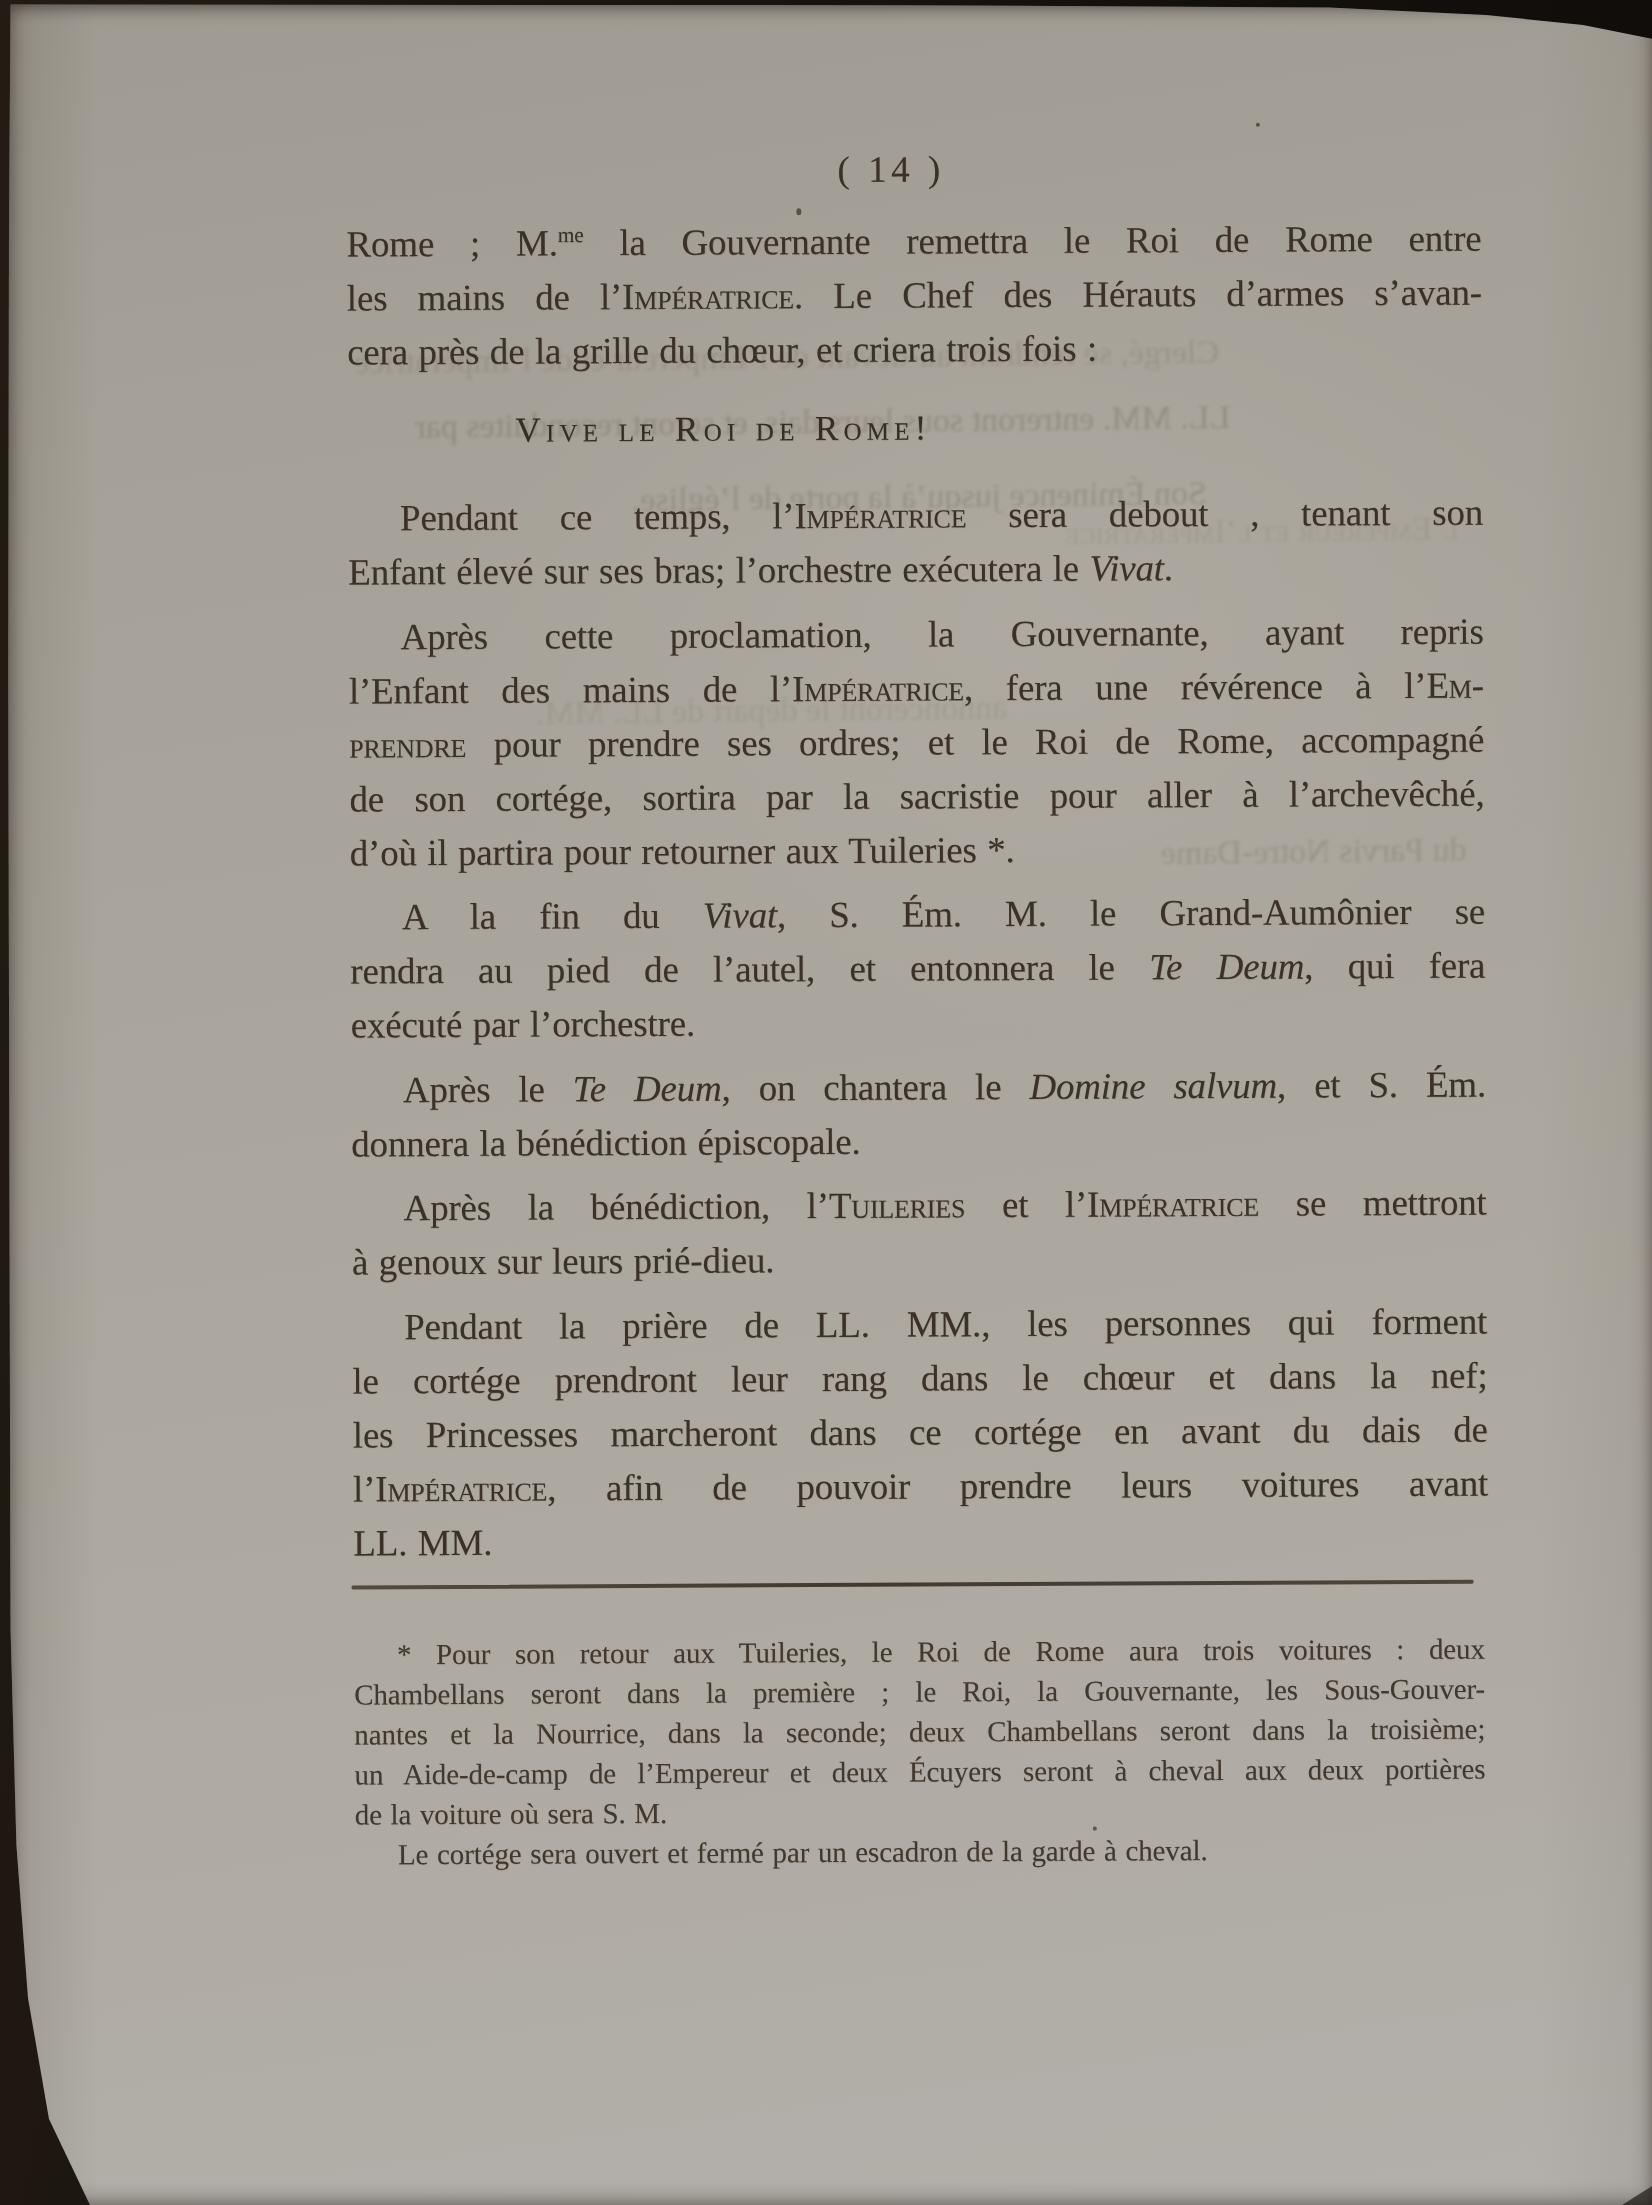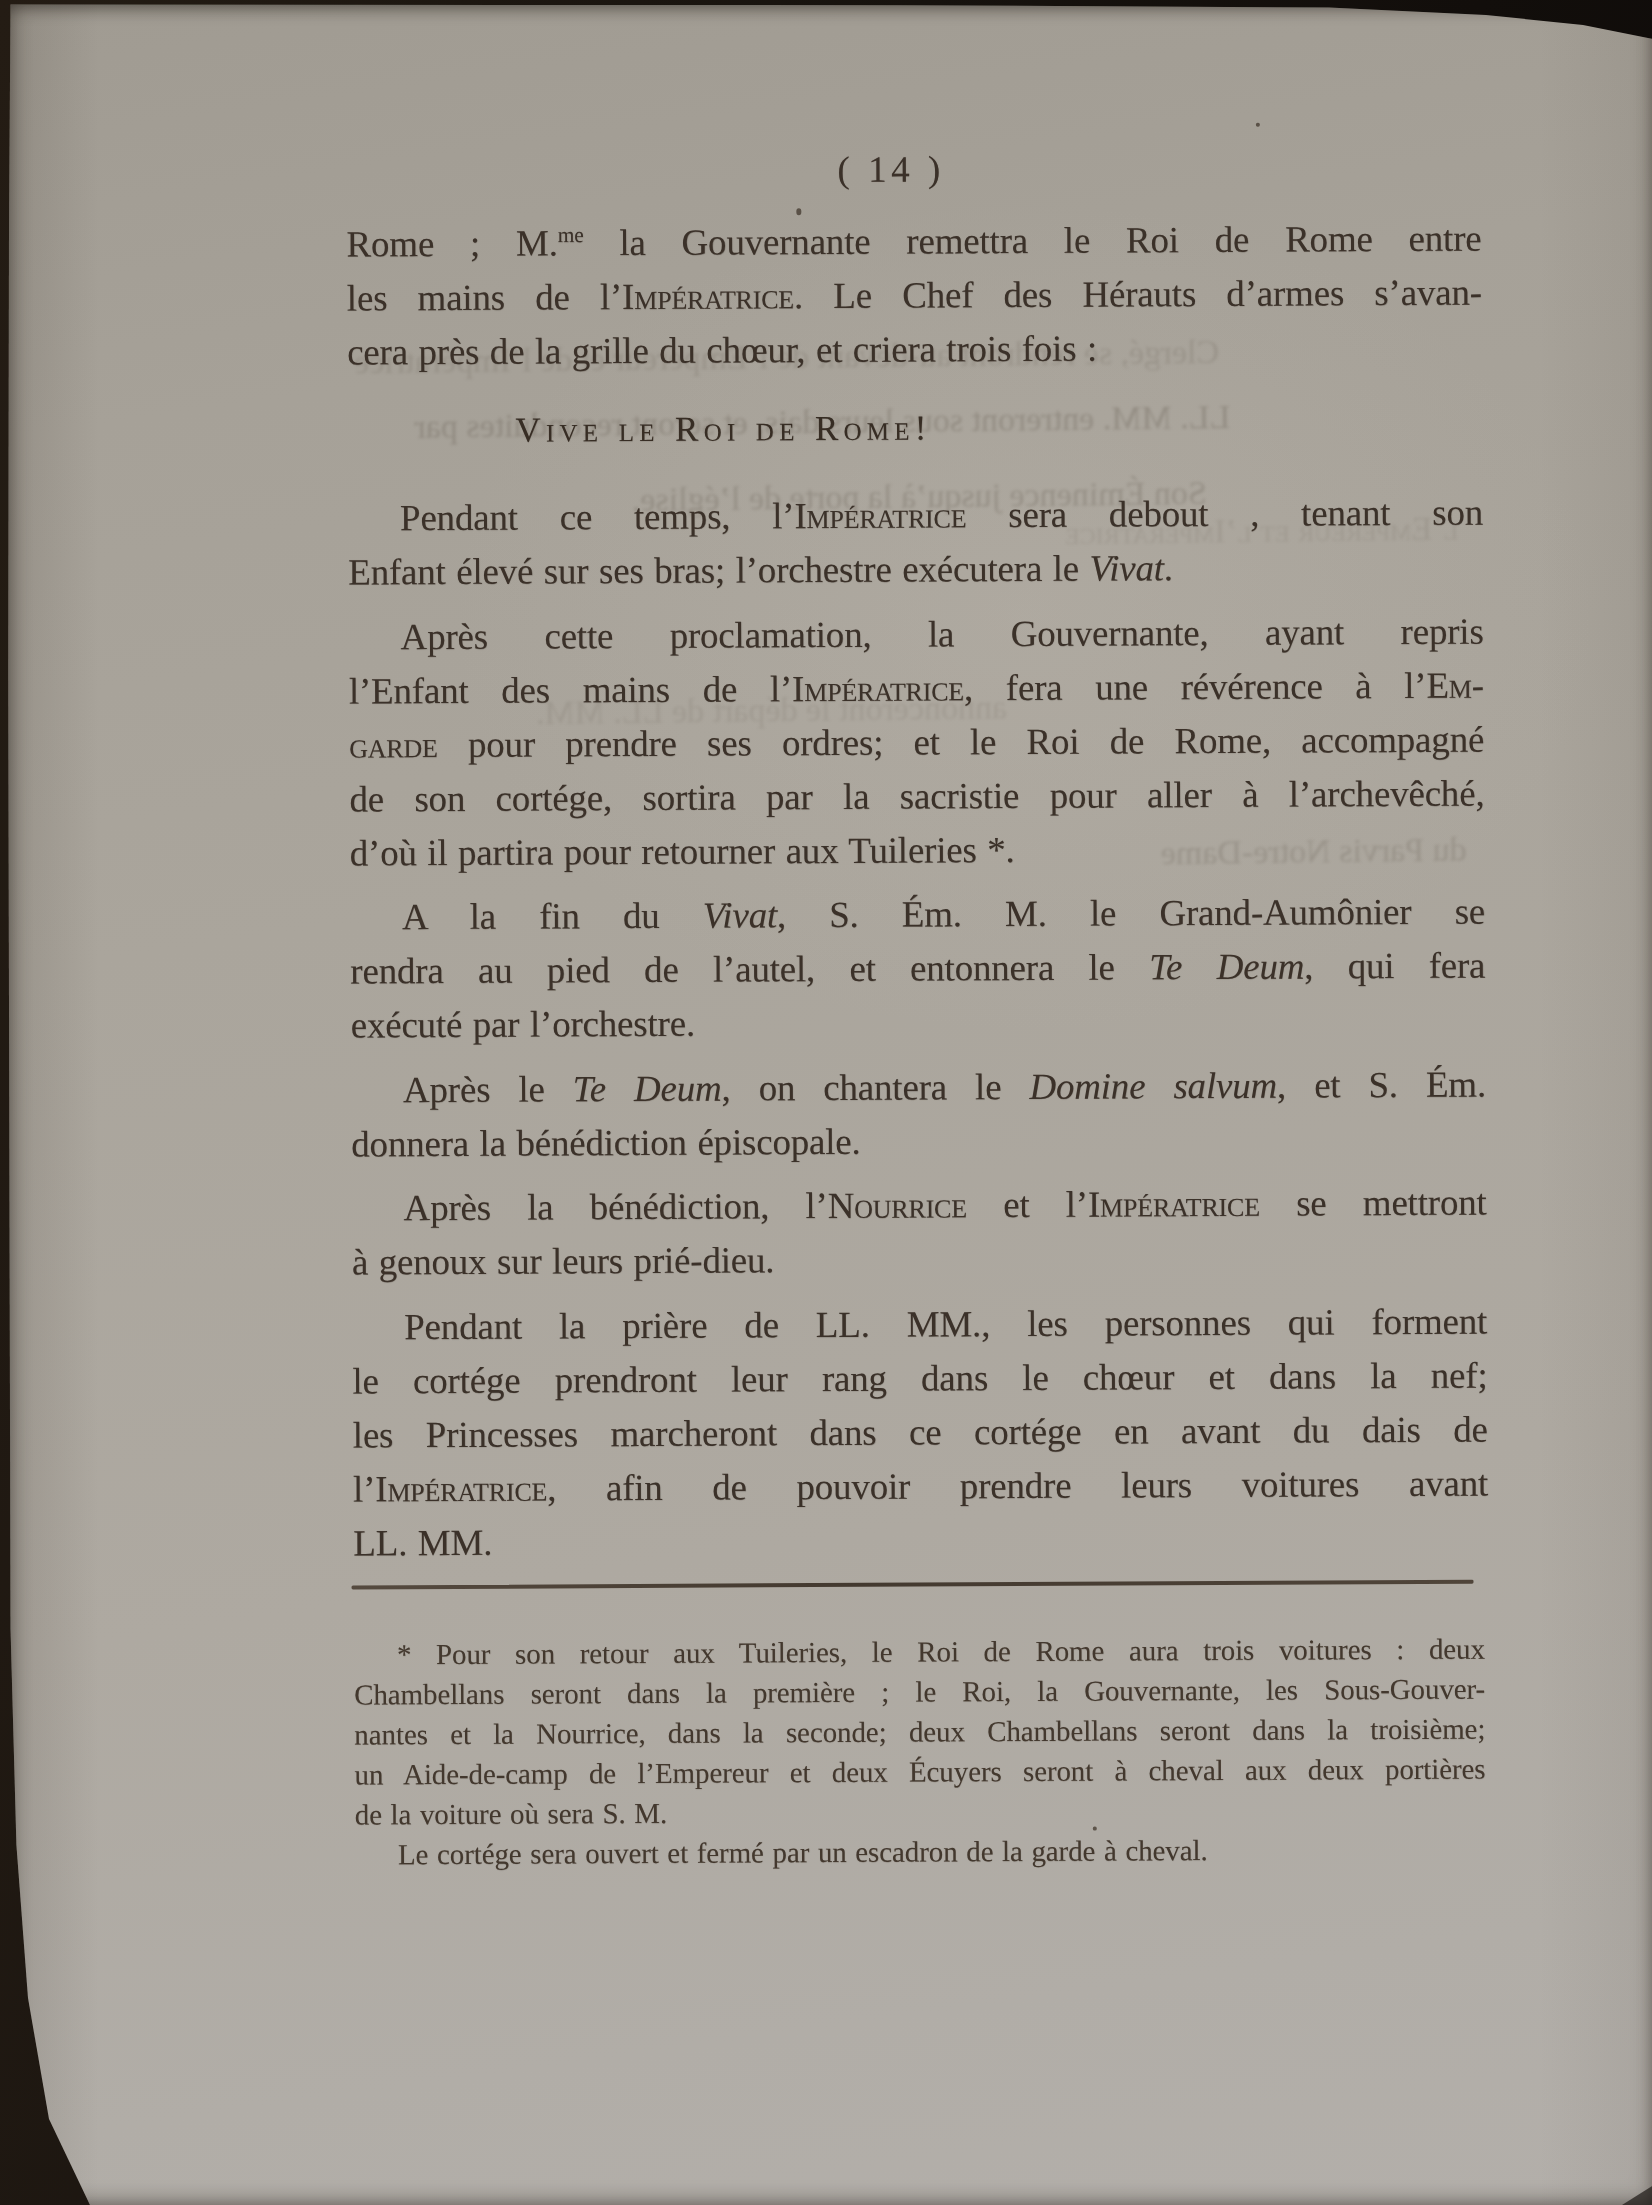--- a/index.html
+++ b/index.html
@@ -108,35 +108,35 @@
           <div class="line"><span>cera près de la grille du chœur, et criera trois fois :</span></div>
         </div>
       <div class="heading-line"><span class="sc">Vive le Roi de Rome!</span></div>
       <div class="para">
           <div class="line just ind"><span>Pendant ce temps, l’</span><span class="sc">Impératrice</span><span> sera debout , tenant son</span></div>
           <div class="line"><span>Enfant élevé sur ses bras; l’orchestre exécutera le </span><span class="it">Vivat</span><span>.</span></div>
         </div>
       <div class="para">
           <div class="line just ind"><span>Après cette proclamation, la Gouvernante, ayant repris</span></div>
           <div class="line just"><span>l’Enfant des mains de l’</span><span class="sc">Impératrice</span><span>, fera une révérence à l’</span><span class="sc">Em-</span></div>
-          <div class="line just"><span class="sc">garde</span><span> pour prendre ses ordres; et le Roi de Rome, accompagné</span></div>
+          <div class="line just"><span class="sc">prendre</span><span> pour prendre ses ordres; et le Roi de Rome, accompagné</span></div>
           <div class="line just"><span>de son cortége, sortira par la sacristie pour aller à l’archevêché,</span></div>
           <div class="line"><span>d’où il partira pour retourner aux Tuileries *.</span></div>
         </div>
       <div class="para">
           <div class="line just ind"><span>A la fin du </span><span class="it">Vivat</span><span>, S. Ém. M. le Grand-Aumônier se</span></div>
           <div class="line just"><span>rendra au pied de l’autel, et entonnera le </span><span class="it">Te Deum</span><span>, qui fera</span></div>
           <div class="line"><span>exécuté par l’orchestre.</span></div>
         </div>
       <div class="para">
           <div class="line just ind"><span>Après le </span><span class="it">Te Deum</span><span>, on chantera le </span><span class="it">Domine salvum</span><span>, et S. Ém.</span></div>
           <div class="line"><span>donnera la bénédiction épiscopale.</span></div>
         </div>
       <div class="para">
-          <div class="line just ind"><span>Après la bénédiction, l’</span><span class="sc">Nourrice</span><span> et l’</span><span class="sc">Impératrice</span><span> se mettront</span></div>
+          <div class="line just ind"><span>Après la bénédiction, l’</span><span class="sc">Tuileries</span><span> et l’</span><span class="sc">Impératrice</span><span> se mettront</span></div>
           <div class="line"><span>à genoux sur leurs prié-dieu.</span></div>
         </div>
       <div class="para">
           <div class="line just ind"><span>Pendant la prière de LL. MM., les personnes qui forment</span></div>
           <div class="line just"><span>le cortége prendront leur rang dans le chœur et dans la nef;</span></div>
           <div class="line just"><span>les Princesses marcheront dans ce cortége en avant du dais de</span></div>
           <div class="line just"><span>l’</span><span class="sc">Impératrice</span><span>, afin de pouvoir prendre leurs voitures avant</span></div>
           <div class="line"><span>LL. MM.</span></div>
         </div>
     </div>

